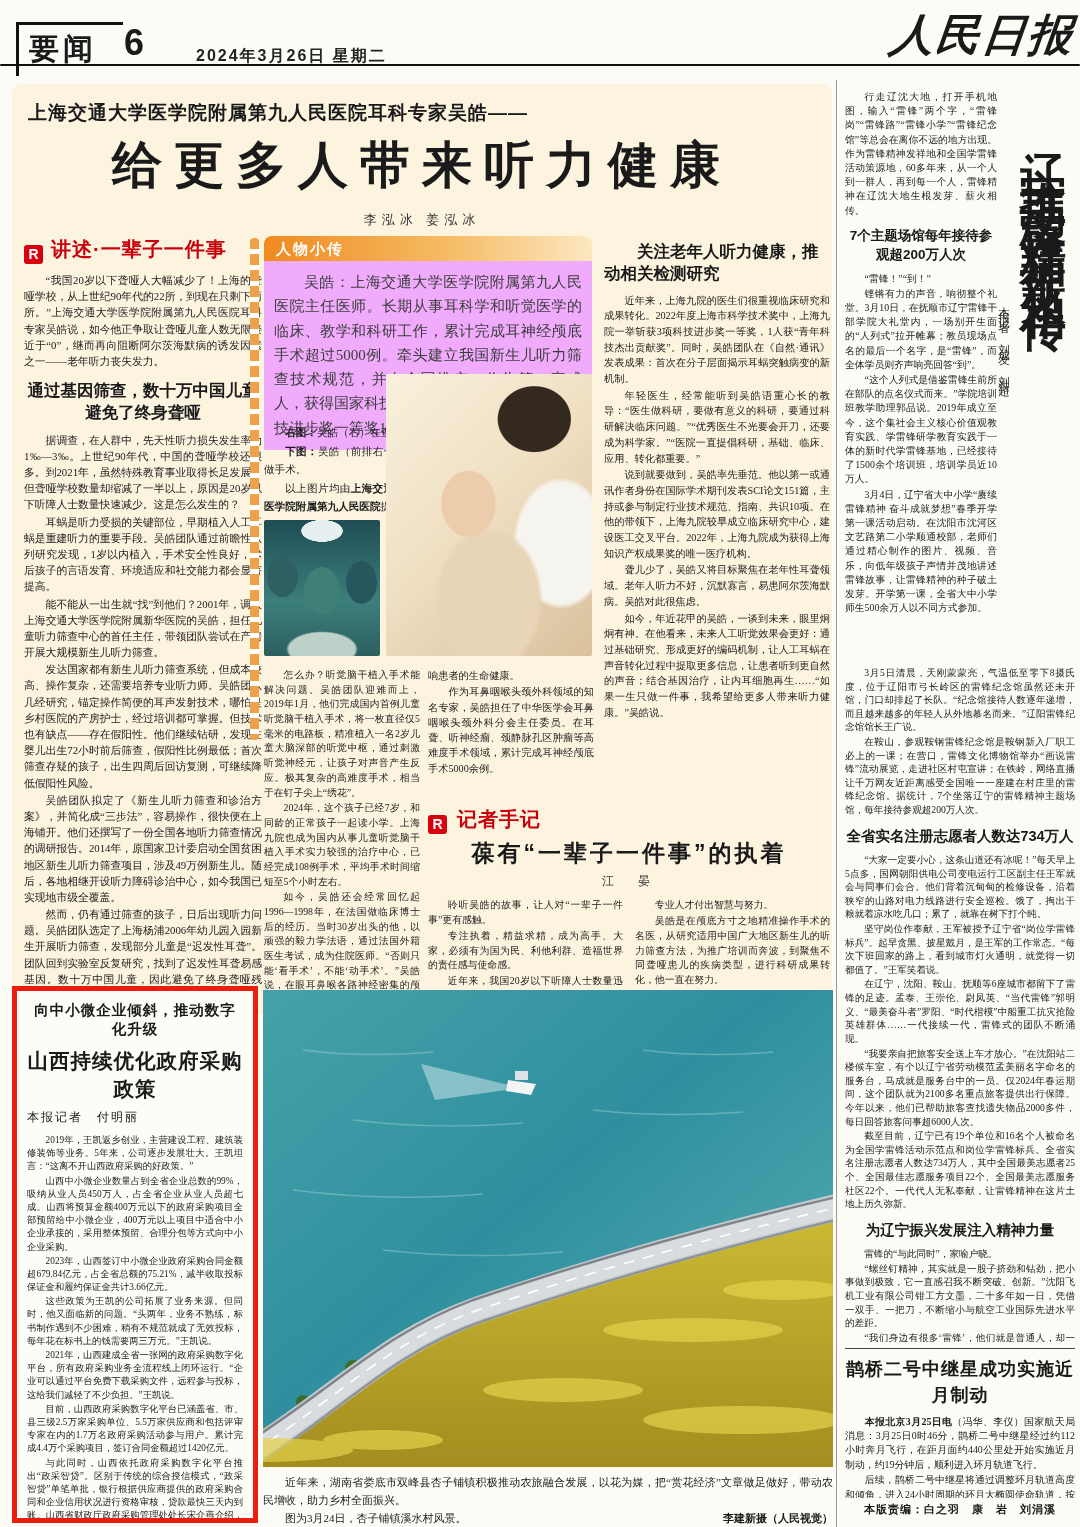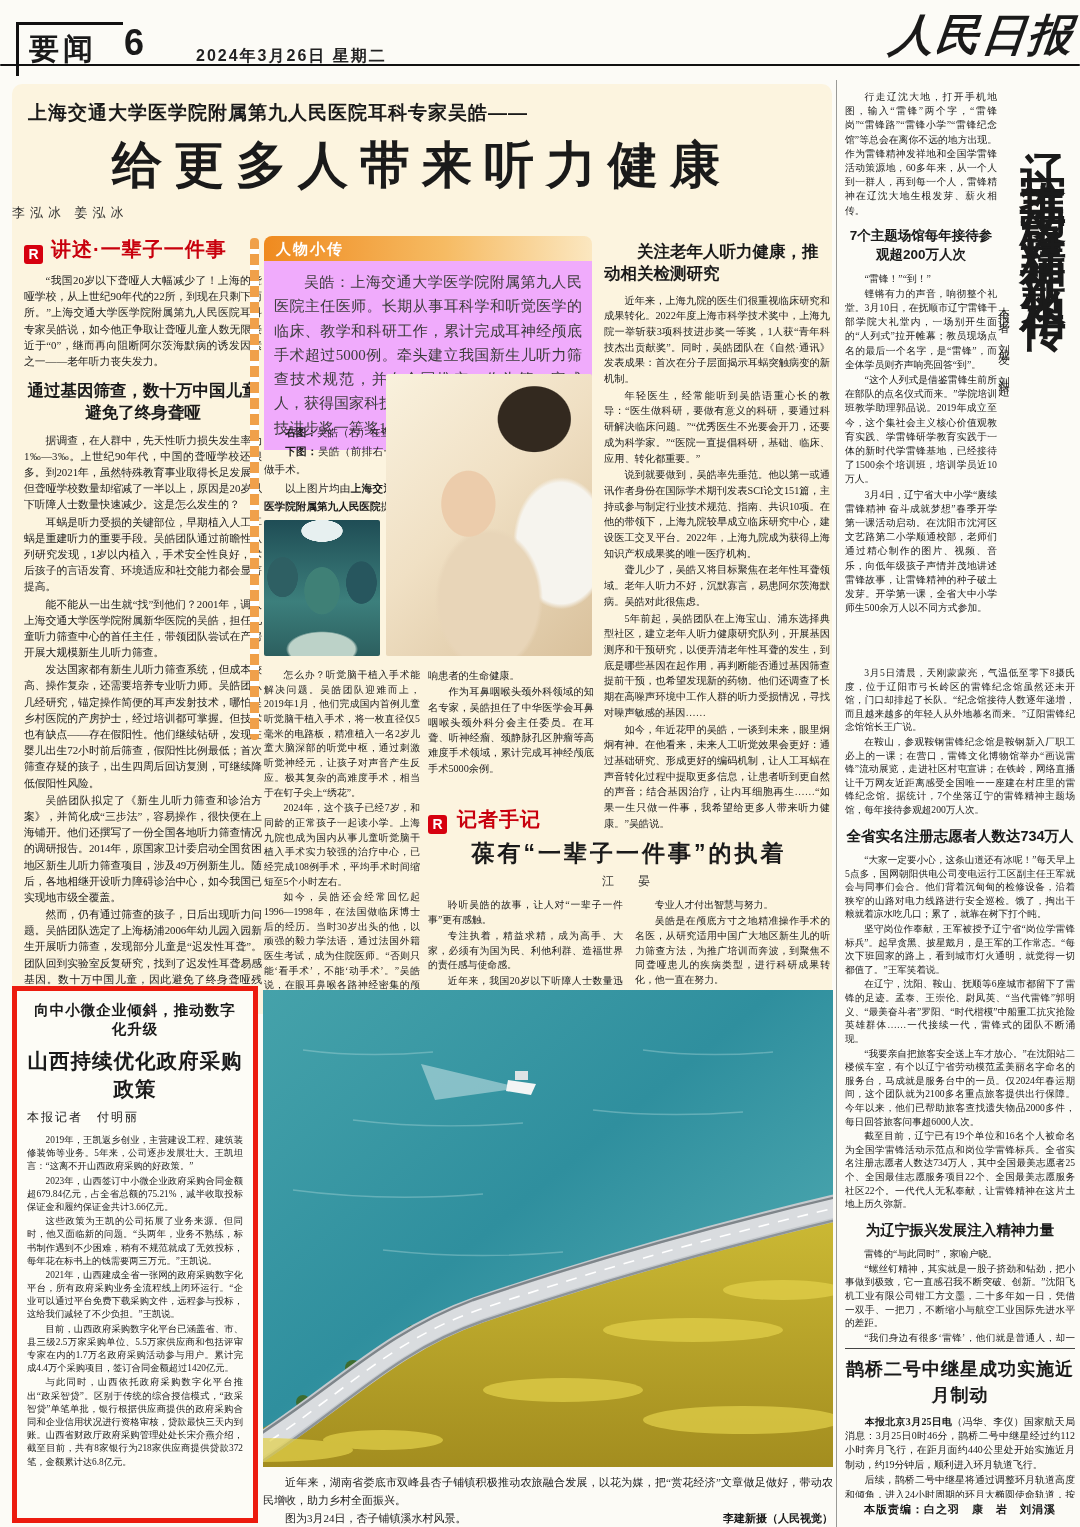--- a/index.html
+++ b/index.html
@@ -16,21 +16,21 @@
   .hd-num { left:124px; top:22px; font-size:36px; font-weight:600; }
   .hd-date { left:196px; top:46px; font-size:16px; letter-spacing:2px; font-weight:bold; color:#222; }
   .hd-masthead { right:6px; top:6px; font-size:44px; font-weight:900; font-family:"Liberation Serif", serif;
                  font-style:italic; transform:skewX(-6deg); letter-spacing:2px; }
   .hd-rule { left:0; top:64px; width:1080px; height:2px; background:#111; border-radius:2px; }
 
   
   .feature { left:12px; top:84px; width:820px; height:930px; background:#fcf4df; border-radius:10px; }
   .f-kicker { left:16px; top:16px; font-size:19px; font-weight:bold; letter-spacing:1px; }
   .f-headline { left:0; top:48px; width:100%; text-align:center; font-size:50px; font-weight:900; letter-spacing:12px; }
-  .f-byline { left:0; top:120px; width:100%; text-align:left; font-size:13px; letter-spacing:5px; color:#333; }
+  .f-byline { left:0; top:127px; width:100%; text-align:center; font-size:13px; letter-spacing:5px; color:#333; }
 
   .rlogo { display:inline-block; width:19px; height:19px; background:#d6000f; color:#fff; font-weight:900;
            font-size:14px; text-align:center; line-height:19px; border-radius:3px; vertical-align:-3px; margin-right:5px; }
   .narrate-label { color:#c8000d; font-weight:900; font-size:20px; letter-spacing:1px; }
 
   .f-col1 { left:12px; top:150px; width:238px; height:774px; overflow:hidden; font-size:10.8px; line-height:1.5;
             font-family:"Liberation Serif", serif; }
   .f-col1 .hdr { font-family:"Liberation Sans", sans-serif; margin-bottom:8px; }
   .fsub { font-family:"Liberation Sans", sans-serif; font-weight:900; font-size:16.5px; line-height:1.35;
           text-align:center; margin:10px 0 8px 0; }
@@ -180,21 +180,20 @@
         <p class="para">作为耳鼻咽喉头颈外科领域的知名专家，吴皓担任了中华医学会耳鼻咽喉头颈外科分会主任委员。在耳聋、听神经瘤、颈静脉孔区肿瘤等高难度手术领域，累计完成耳神经颅底手术5000余例。</p>
       </div>
 
     <div class="abs f-col4">
       <div class="fsub">关注老年人听力健康，推动相关检测研究</div>
       <div>
           <p class="para">近年来，上海九院的医生们很重视临床研究和成果转化。2022年度上海市科学技术奖中，上海九院一举斩获3项科技进步奖一等奖，1人获“青年科技杰出贡献奖”。同时，吴皓团队在《自然·通讯》发表成果：首次在分子层面揭示耳蜗突触病变的新机制。</p>
           <p class="para">年轻医生，经常能听到吴皓语重心长的教导：“医生做科研，要做有意义的科研，要通过科研解决临床问题。”“优秀医生不光要会开刀，还要成为科学家。”“医院一直提倡科研，基础、临床、应用、转化都重要。”</p>
           <p class="para">说到就要做到，吴皓率先垂范。他以第一或通讯作者身份在国际学术期刊发表SCI论文151篇，主持或参与制定行业技术规范、指南、共识10项。在他的带领下，上海九院较早成立临床研究中心，建设医工交叉平台。2022年，上海九院成为获得上海知识产权成果奖的唯一医疗机构。</p>
           <p class="para">聋儿少了，吴皓又将目标聚焦在老年性耳聋领域。老年人听力不好，沉默寡言，易患阿尔茨海默病。吴皓对此很焦虑。</p>
-          <p class="para">5年前起，吴皓团队在上海宝山、浦东选择典型社区，建立老年人听力健康研究队列，开展基因测序和干预研究，以便弄清老年性耳聋的发生，到底是哪些基因在起作用，再判断能否通过基因筛查提前干预，也希望发现新的药物。他们还调查了长期在高噪声环境中工作人群的听力受损情况，寻找对噪声敏感的基因……</p>
           <p class="para">如今，年近花甲的吴皓，一谈到未来，眼里炯炯有神。在他看来，未来人工听觉效果会更好：通过基础研究、形成更好的编码机制，让人工耳蜗在声音转化过程中提取更多信息，让患者听到更自然的声音；结合基因治疗，让内耳细胞再生……“如果一生只做一件事，我希望给更多人带来听力健康。”吴皓说。</p>
         </div>
     </div>
 
     <div class="abs notes">
       <div class="notes-label">
         <span class="rlogo">R</span>
         <span class="narrate-label">记者手记</span>
       </div>
       <div class="notes-head">葆有“一辈子一件事”的执着</div>
@@ -213,20 +212,21 @@
       </div>
     </div>
   </div>
 
   <div class="abs shanxi">
     <div class="sx-kicker">向中小微企业倾斜，推动数字化升级</div>
     <div class="sx-head">山西持续优化政府采购政策</div>
     <div class="sx-byline">本报记者　付明丽</div>
     <div class="sx-body">
         <p class="para">2019年，王凯返乡创业，主营建设工程、建筑装修装饰等业务。5年来，公司逐步发展壮大。王凯坦言：“这离不开山西政府采购的好政策。”</p>
+        <p class="para">山西中小微企业数量占到全省企业总数的99%，吸纳从业人员450万人，占全省企业从业人员超七成。山西将预算金额400万元以下的政府采购项目全部预留给中小微企业，400万元以上项目中适合中小企业承接的，采用整体预留、合理分包等方式向中小企业采购。</p>
         <p class="para">2023年，山西签订中小微企业政府采购合同金额超679.84亿元，占全省总额的75.21%，减半收取投标保证金和履约保证金共计3.66亿元。</p>
         <p class="para">这些政策为王凯的公司拓展了业务来源。但同时，他又面临新的问题。“头两年，业务不熟练，标书制作遇到不少困难，稍有不规范就成了无效投标，每年花在标书上的钱需要两三万元。”王凯说。</p>
         <p class="para">2021年，山西建成全省一张网的政府采购数字化平台，所有政府采购业务全流程线上闭环运行。“企业可以通过平台免费下载采购文件，远程参与投标，这给我们减轻了不少负担。”王凯说。</p>
         <p class="para">目前，山西政府采购数字化平台已涵盖省、市、县三级2.5万家采购单位、5.5万家供应商和包括评审专家在内的1.7万名政府采购活动参与用户。累计完成4.4万个采购项目，签订合同金额超过1420亿元。</p>
         <p class="para">与此同时，山西依托政府采购数字化平台推出“政采智贷”。区别于传统的综合授信模式，“政采智贷”单笔单批，银行根据供应商提供的政府采购合同和企业信用状况进行资格审核，贷款最快三天内到账。山西省财政厅政府采购管理处处长宋介燕介绍，截至目前，共有8家银行为218家供应商提供贷款372笔，金额累计达6.8亿元。</p>
       </div>
   </div>
 
   <div class="abs scene">
     <svg width="570" height="477" viewBox="0 0 570 477">

